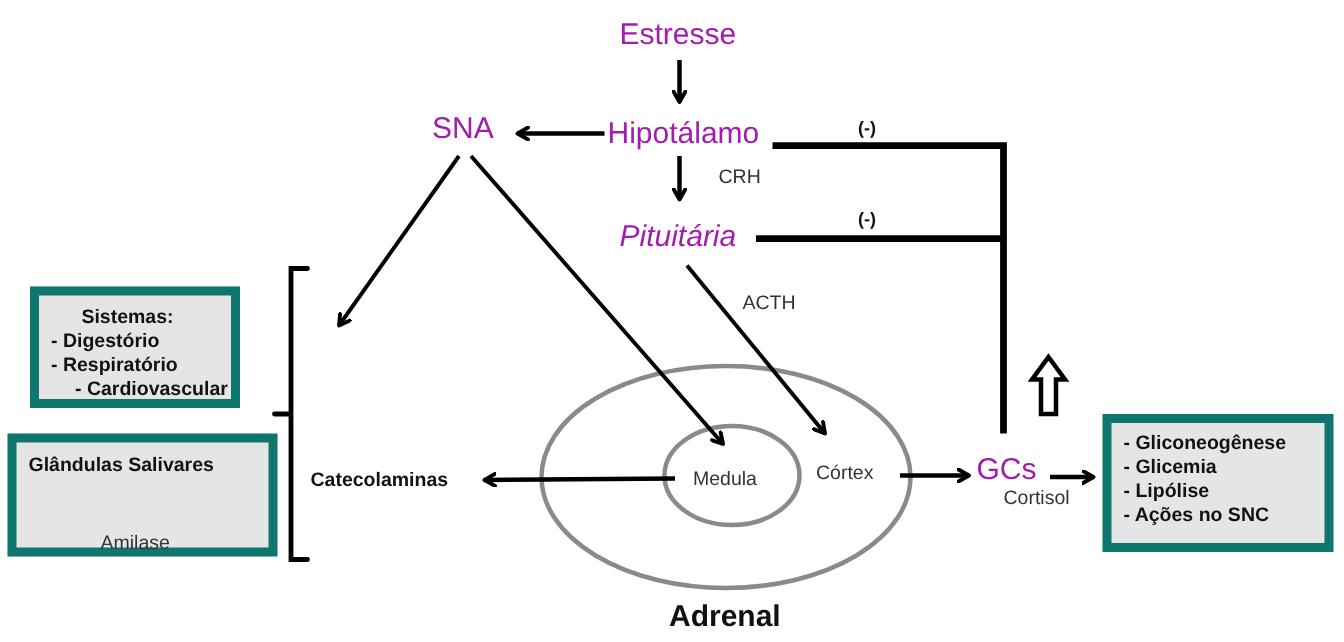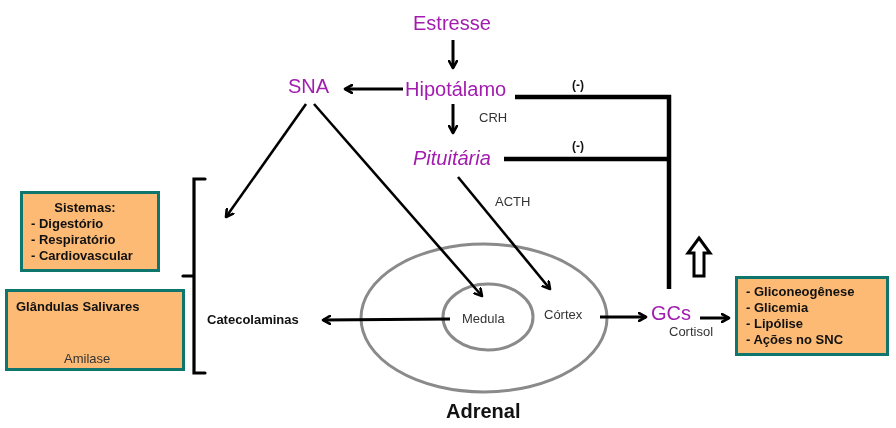--- a/index.html
+++ b/index.html
@@ -3,21 +3,21 @@
 <meta charset="utf-8">
 <style>
   html, body { margin: 0; padding: 0; background: #ffffff; }
   body { width: 896px; height: 428px; position: relative; overflow: hidden;
          font-family: "Liberation Sans", sans-serif; color: #111; }
   #diagram { position: absolute; left: 0; top: 0; }
   .lbl { position: absolute; white-space: nowrap; line-height: 1; }
   .big { font-size: 20px; color: #a21caf; }
   .sm  { font-size: 13px; color: #333; }
   .bold { font-weight: bold; }
-  .box { position: absolute; border: 3px solid #0f766e; background: #fdba74; box-sizing: border-box; }
+  .box { position: absolute; border: 6px solid #0f766e; background: #e5e5e5; box-sizing: border-box; }
   .box-list { font-size: 13px; font-weight: bold; line-height: 16px; color: #111; }
 </style>
 </head>
 <body>
 
 <svg id="diagram" width="896" height="428" viewBox="0 0 896 428">
   <defs>
     <marker id="ah" markerWidth="10" markerHeight="10" refX="8" refY="5" orient="auto" markerUnits="userSpaceOnUse">
       <path d="M1,1 L8,5 L1,9" fill="none" stroke="#000" stroke-width="2.6" stroke-linecap="round" stroke-linejoin="round"></path>
     </marker>
@@ -67,26 +67,26 @@
 <div class="lbl sm" style="left:544px; top:308px;">Córtex</div>
 <div class="lbl bold" style="left:207px; top:313px; font-size:13px;">Catecolaminas</div>
 <div class="lbl big" style="left:651px; top:303px;">GCs</div>
 <div class="lbl sm" style="left:643px; top:325px;margin-left:26px;">Cortisol</div>
 <div class="lbl bold" style="left:446px; top:401px; font-size:20px;">Adrenal</div>
 
 <div class="box" style="left:20px; top:191px; width:140px; height:81px;">
   <div class="box-list" style="text-align:center; margin-top:6px; margin-right:10px;">Sistemas:</div>
   <div class="box-list" style="padding-left:8px;">- Digestório</div>
   <div class="box-list" style="padding-left:8px;">- Respiratório</div>
-  <div class="box-list" style="padding-left:8px;">- Cardiovascular</div>
+  <div class="box-list" style="padding-left:8px;margin-left:16px;">- Cardiovascular</div>
 </div>
 
 <div class="box" style="left:5px; top:289px; width:180px; height:82px;">
   <div class="box-list" style="position:absolute; left:8px; top:7px;">Glândulas Salivares</div>
   <div class="lbl sm" style="left:56px; top:60px;">Amilase</div>
 </div>
 
-<div class="box" style="left:735px; top:276px; width:154px; height:80px; padding:5px 0 0 8px;">
+<div class="box" style="left:735px; top:276px; width:154px; height:92px; padding:5px 0 0 8px;">
   <div class="box-list">- Gliconeogênese</div>
   <div class="box-list">- Glicemia</div>
   <div class="box-list">- Lipólise</div>
   <div class="box-list">- Ações no SNC</div>
 </div>
 
 </body></html>

